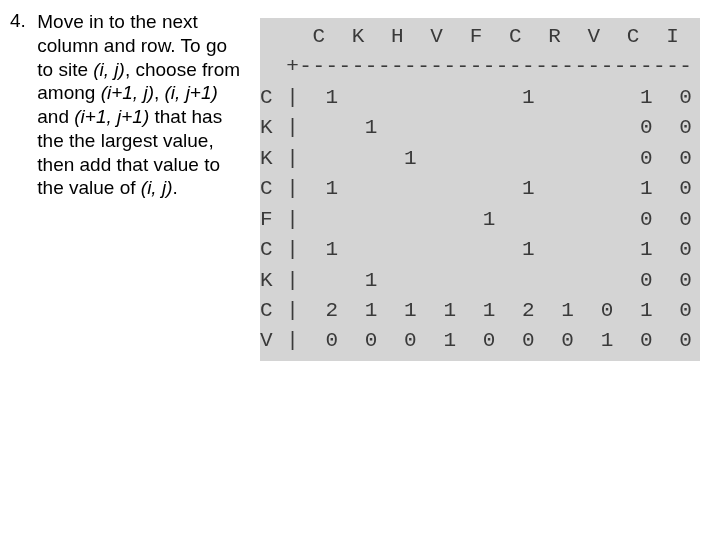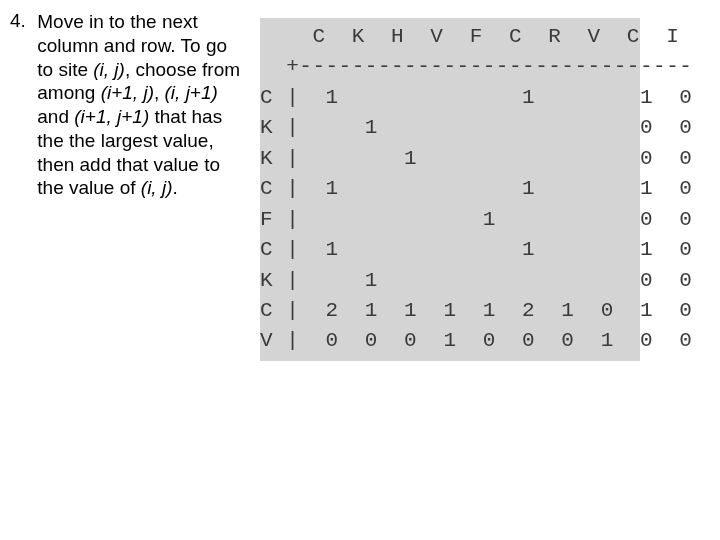--- a/index.html
+++ b/index.html
@@ -26,21 +26,21 @@
     display: inline-block;
     vertical-align: top;
     width: 210px;
     line-height: 1.25;
   }
   .item-body p {
     margin: 0 0 20px 0;
   }
   .italic { font-style: italic; }
   .right-col {
-    width: 380px;
+    width: 440px;
     padding: 18px 0 0 0;
   }
   .matrix-box {
     background: #d4d4d4;
     font-family: "Courier New", Courier, monospace;
     font-size: 21px;
     color: #3a3a3a;
     padding: 4px 0 4px 0;
     line-height: 1.45;
     white-space: pre;

